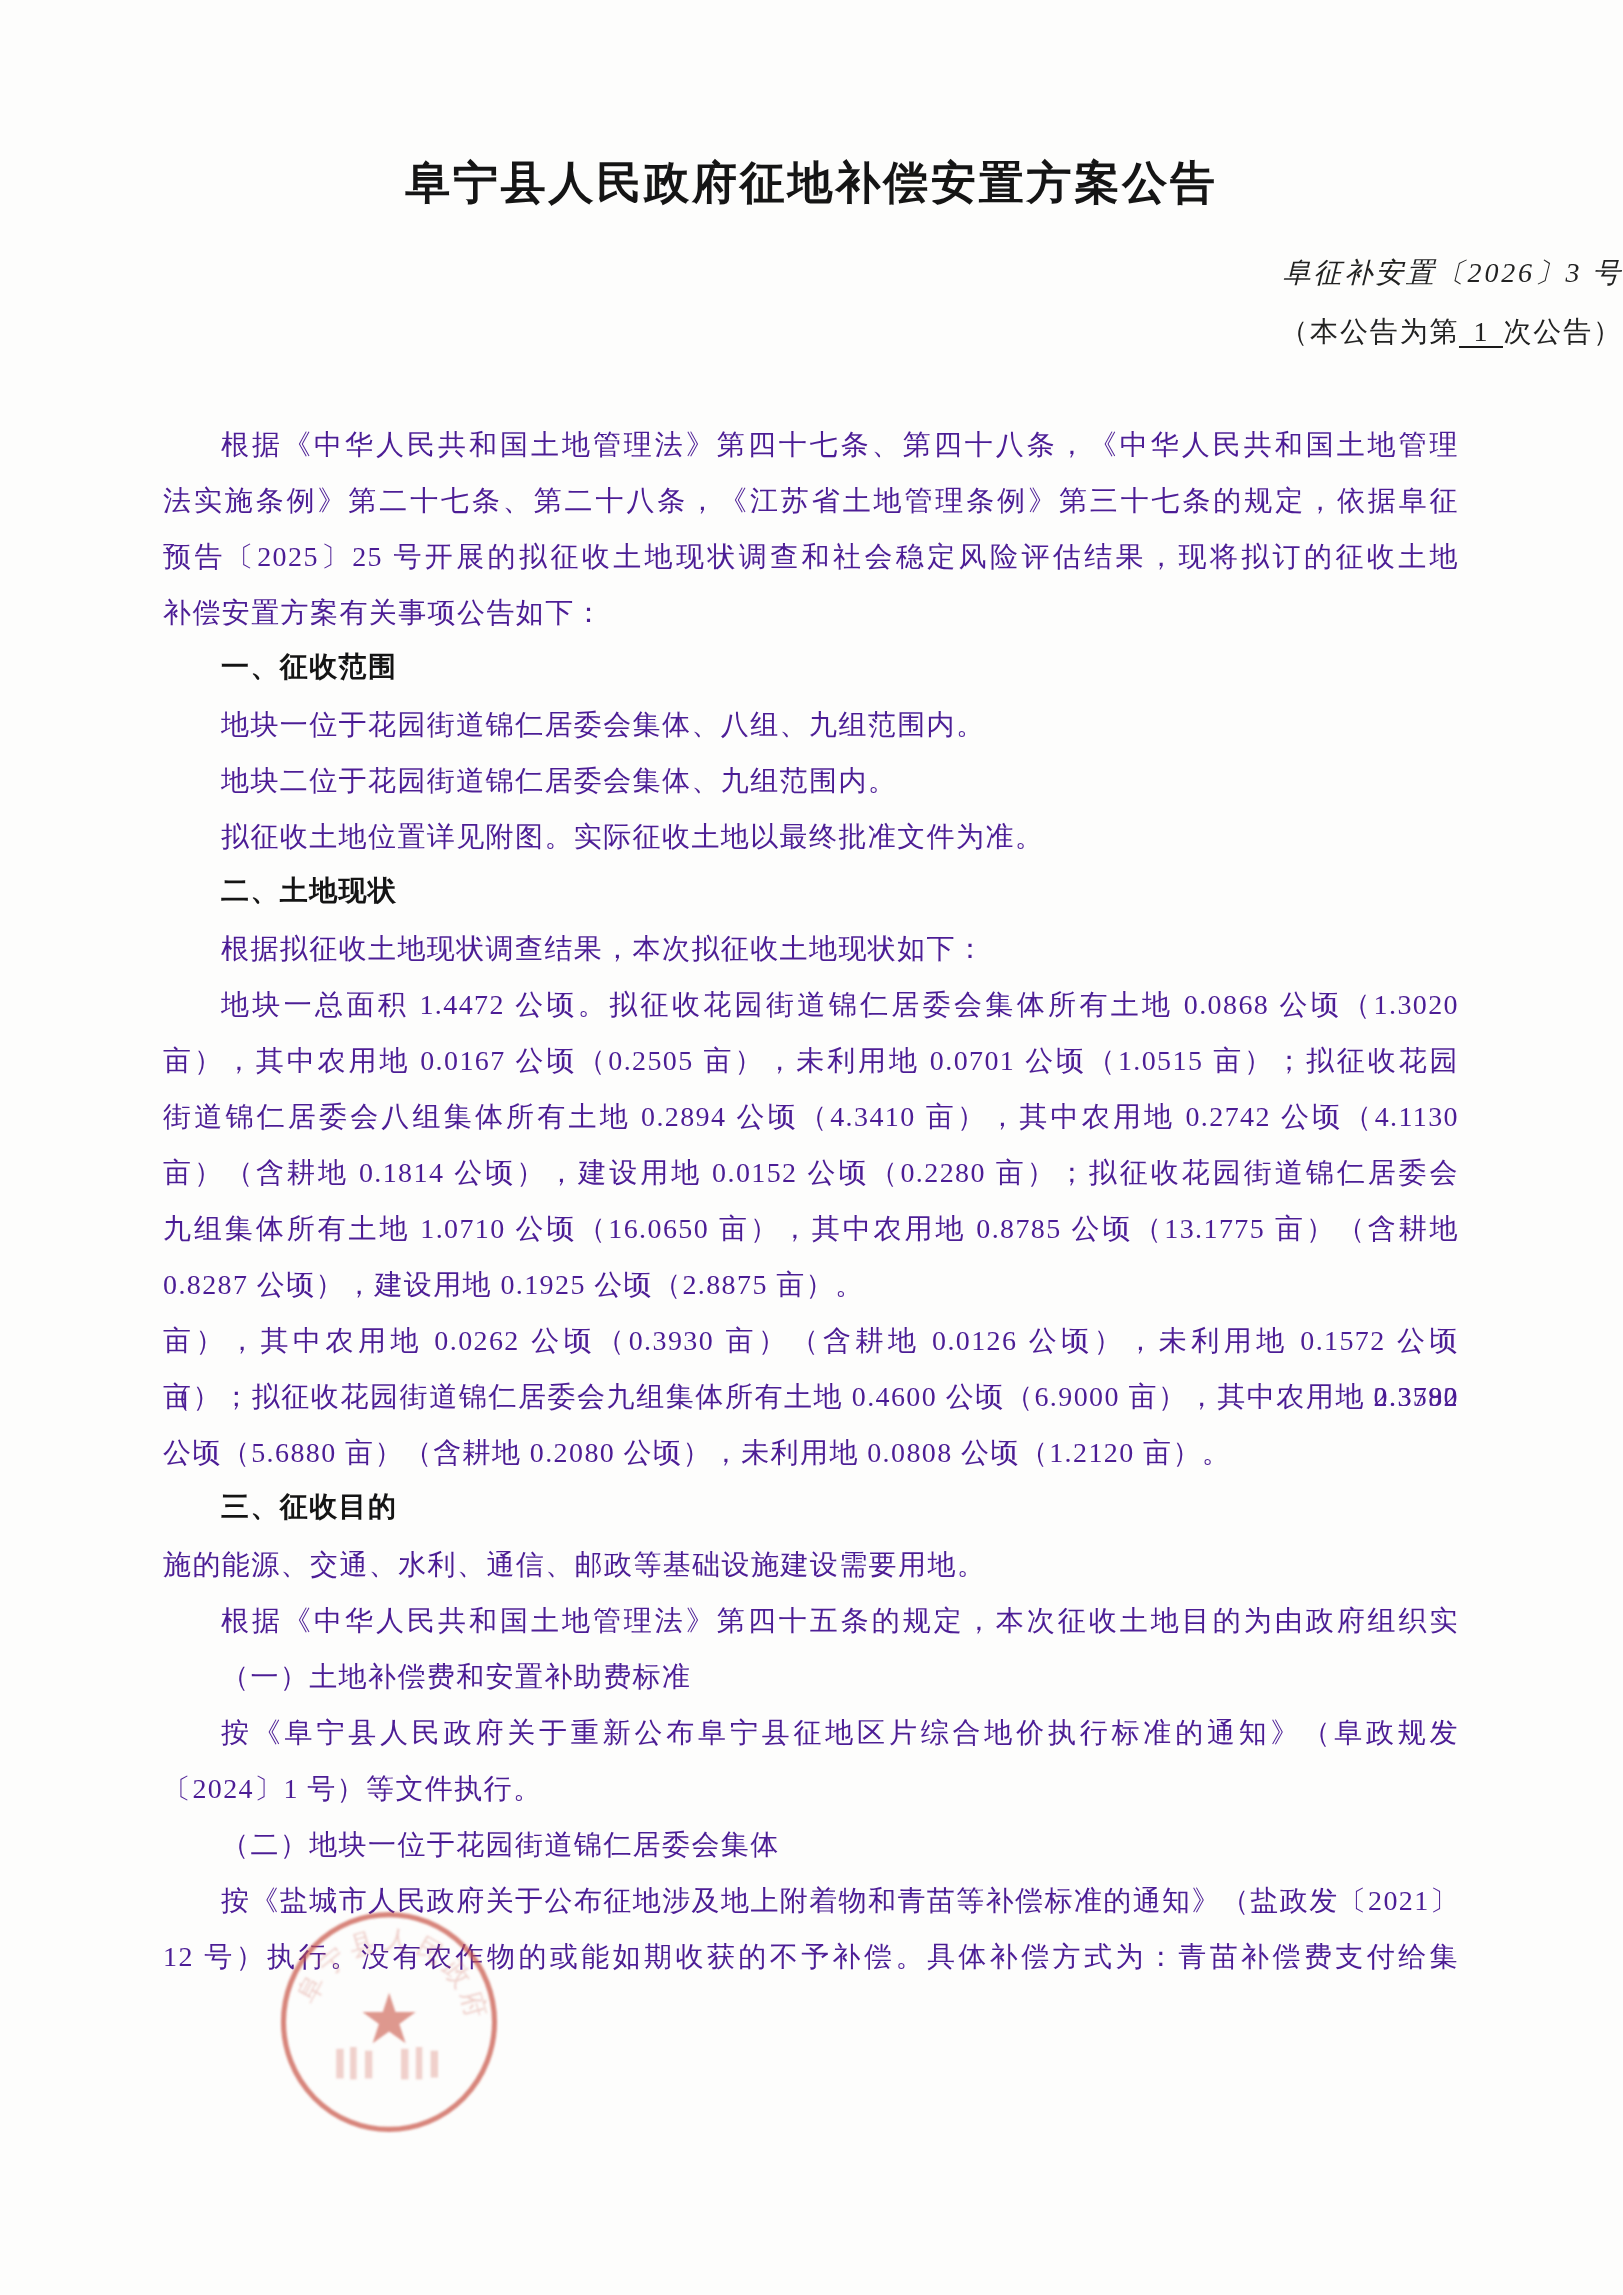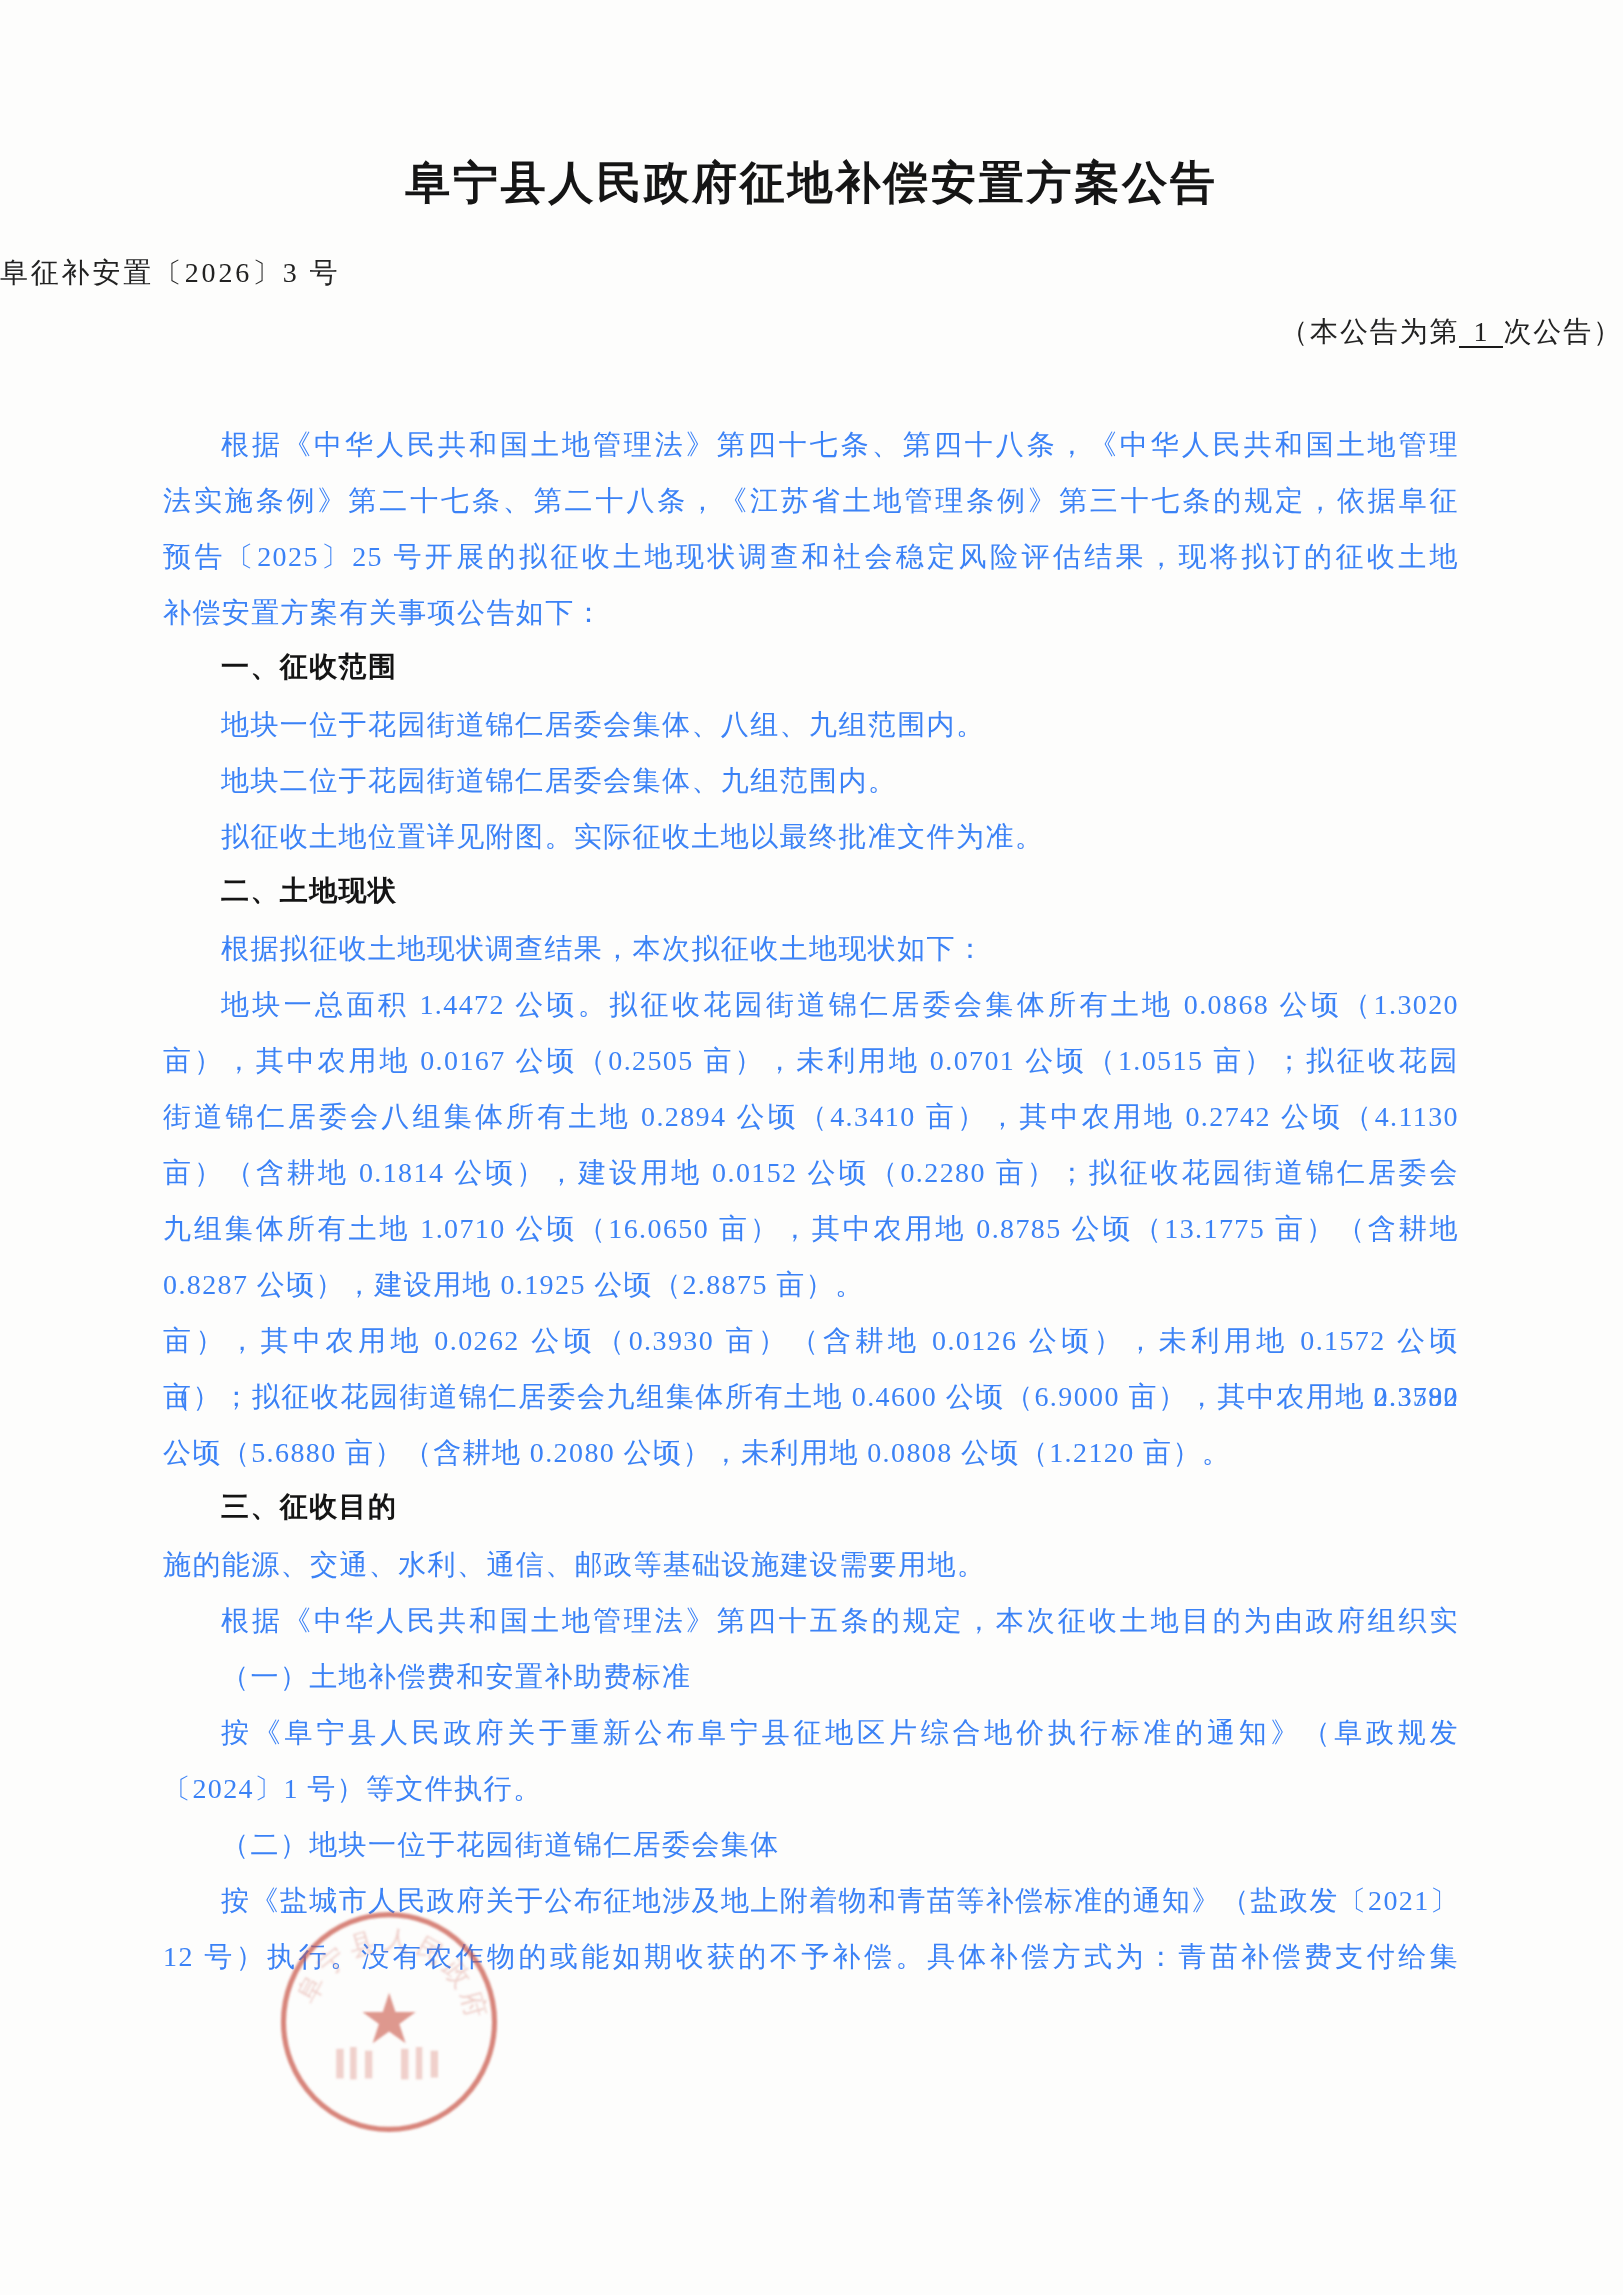--- a/index.html
+++ b/index.html
@@ -21,24 +21,25 @@
     font-size: 45px;
     font-weight: 700;
     letter-spacing: 2.8px;
     color: #151515;
   }
   .doc-number {
     position: absolute;
     top: 254px;
     left: 0;
     width: 100%;
-    text-align: left;
+    text-align: right;
     font-size: 28px;
     letter-spacing: 2.8px;
     color: #222;
+    font-style: italic;
   }
   .notice-count {
     position: absolute;
     top: 313px;
     left: 0;
     width: 100%;
     text-align: right;
     font-size: 28px;
     letter-spacing: 1.9px;
     color: #222;
@@ -56,21 +57,21 @@
     width: 1296px;
   }
   .line {
     display: block;
     width: 100%;
     height: 56px;
     line-height: 56px;
     font-size: 28px;
     letter-spacing: 1.4px;
     white-space: nowrap;
-    color: #3b82f6;
+    color: #4c1d95;
   }
   .line.justify {
     white-space: normal;
     text-align: justify;
     text-align-last: justify;
     text-justify: inter-character;
   }
   .line.indent { padding-left: 58px; width: 1238px; }
   .line.heading { font-weight: 700; color: #141414; font-family: Liberation Mono, monospace; }
   .seal {

